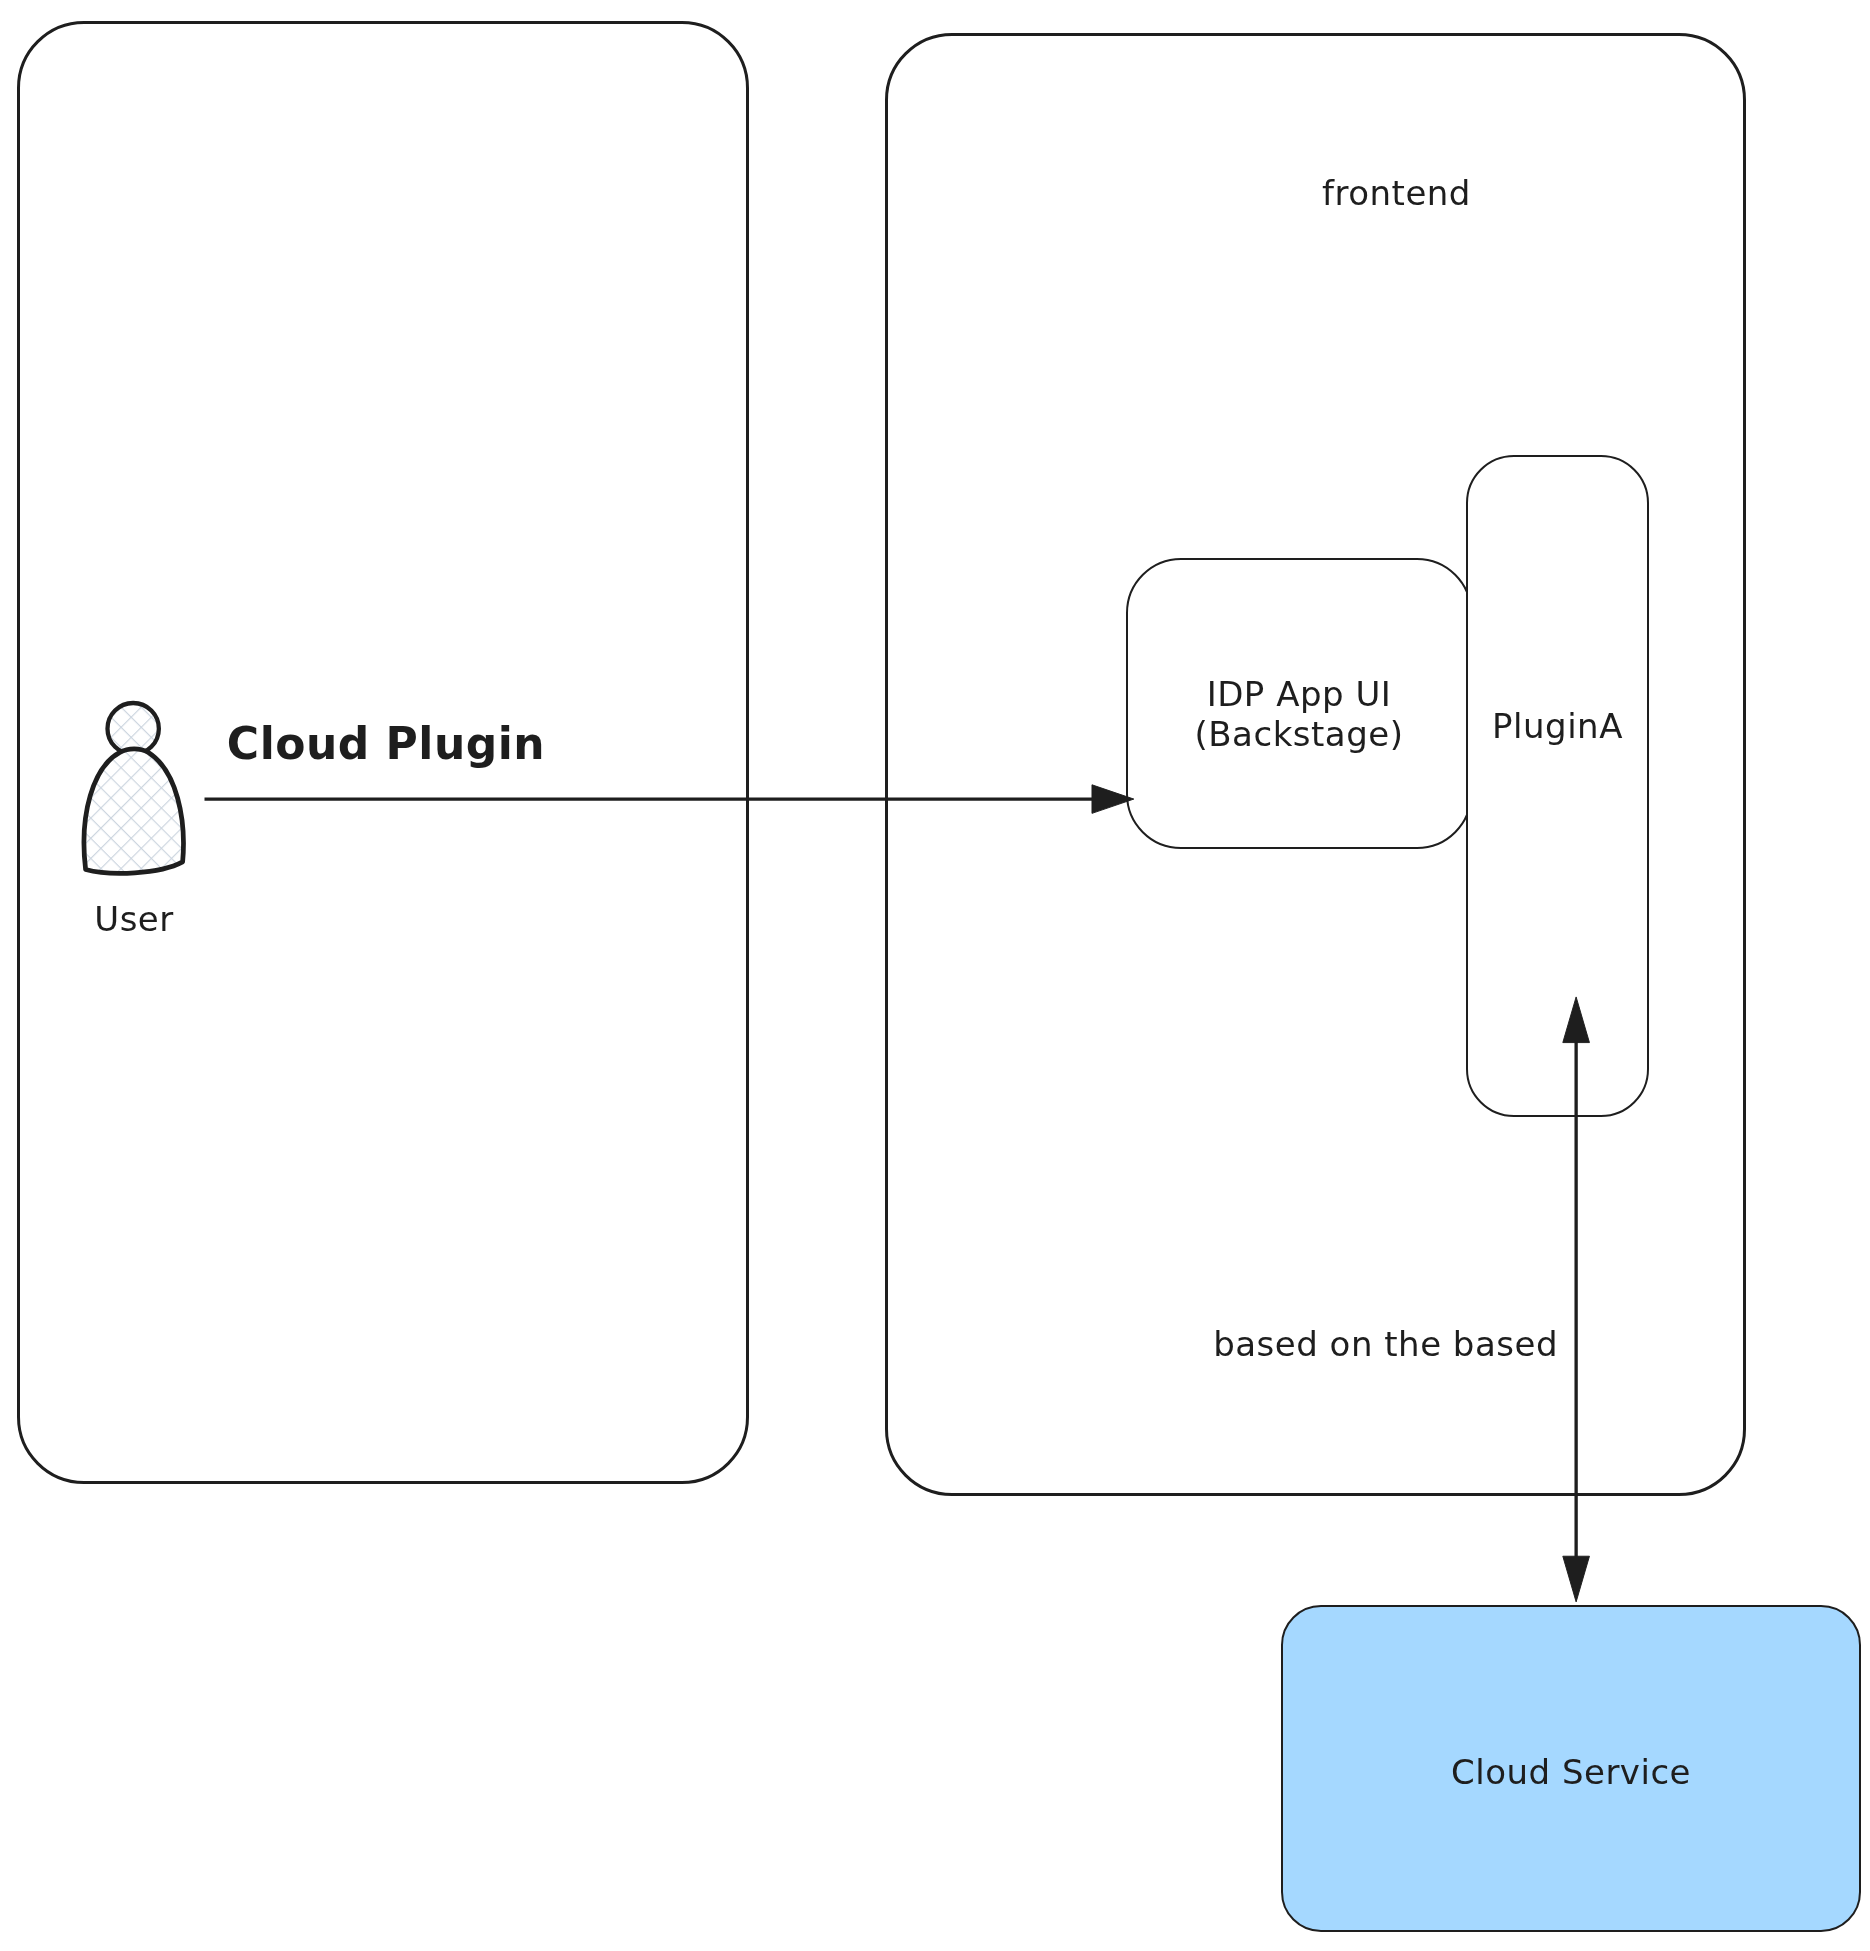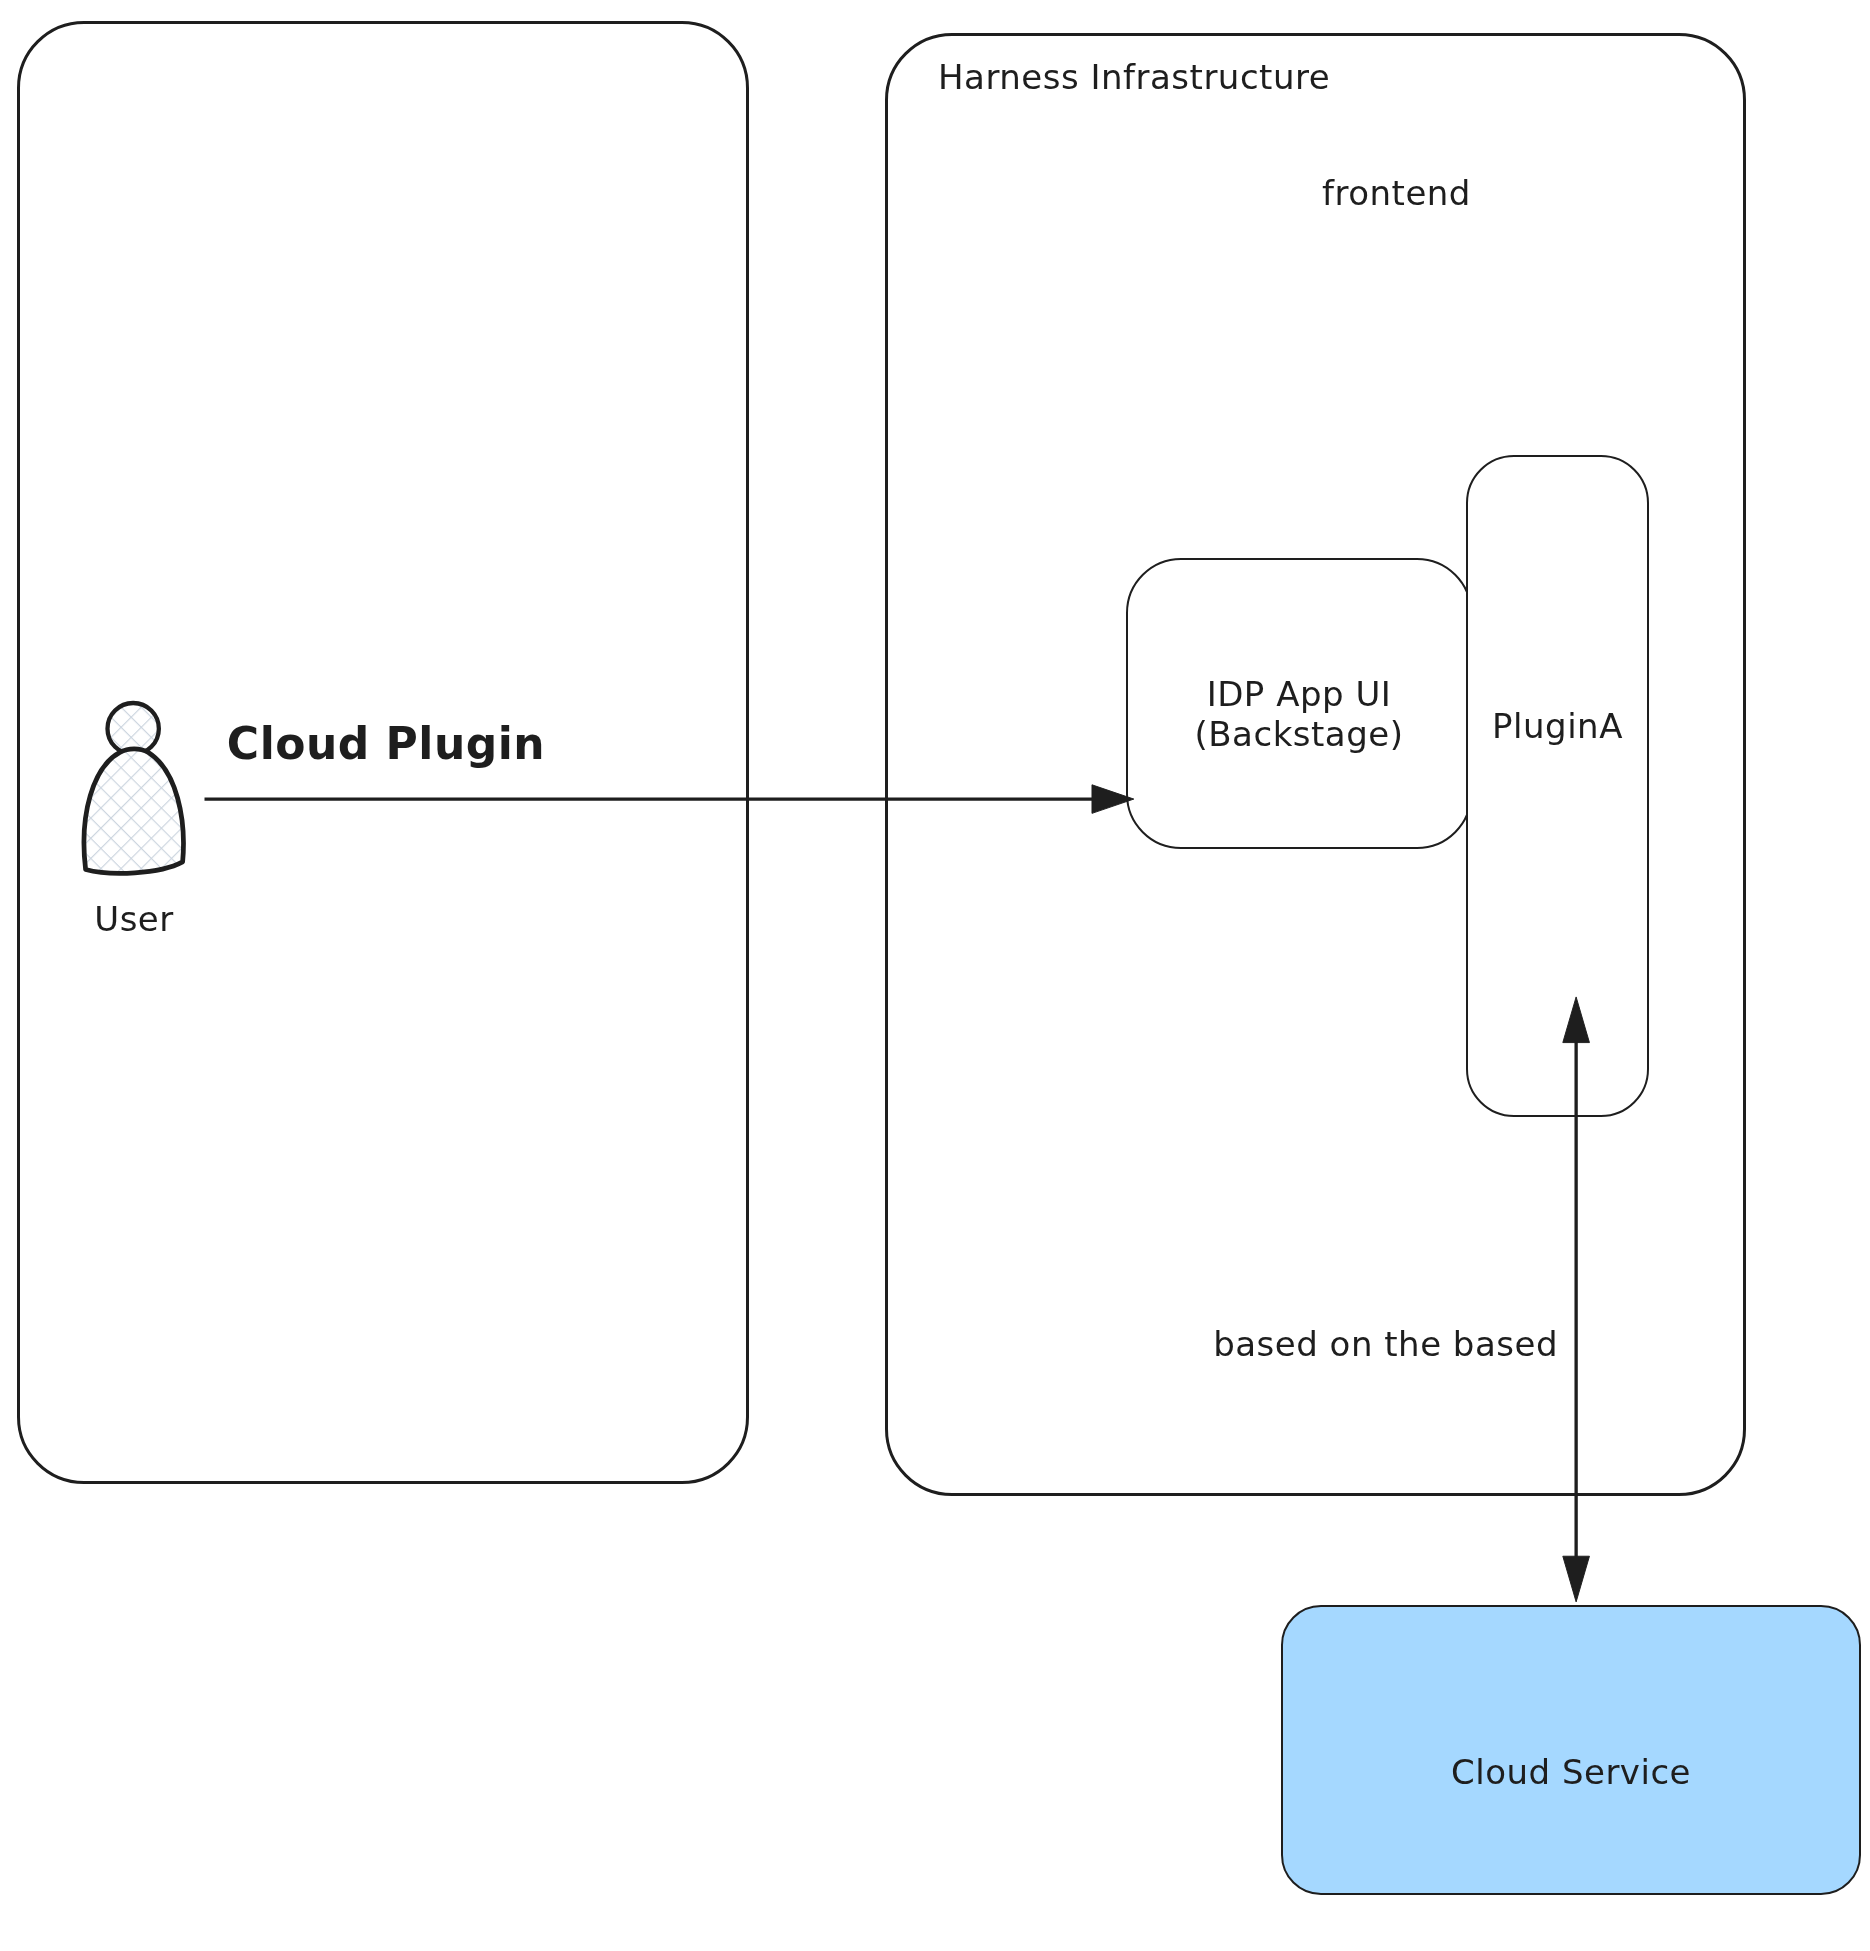--- a/index.html
+++ b/index.html
@@ -53,35 +53,34 @@
   }
 </style>
 </head>
 <body>
 
 <div class="canvas">
 
   <div class="box container-box" style="left:17px; top:21px; width:732px; height:1463px;"></div>
 
   <div class="box container-box" style="left:885px; top:33px; width:861px; height:1463px;"></div>
-  <div class="label" style="left:938px; top:57px;">Harness Infrastructure</div>
   <div class="label" style="left:1322px; top:173px;">frontend</div>
 
   <div class="box node-box" style="left:1126px; top:558px; width:346px; height:291px;">
     <div class="node-text" style="top:114px;">
       <div>IDP App UI</div>
       <div>(Backstage)</div>
     </div>
   </div>
 
   <div class="box node-box" style="left:1466px; top:455px; width:183px; height:662px; border-radius:48px;">
     <div class="node-text" style="top:249px;">PluginA</div>
   </div>
 
-  <div class="box node-box" style="left:1281px; top:1605px; width:580px; height:290px; border-radius:40px; background:#a5d8ff;">
+  <div class="box node-box" style="left:1281px; top:1605px; width:580px; height:327px; border-radius:40px; background:#a5d8ff;">
     <div class="node-text" style="top:145px;">Cloud Service</div>
   </div>
 
   <div class="label edge-label-big centered" style="left:386px; top:744px;">Cloud Plugin</div>
 
   <div class="label right-aligned" style="right:313px; top:1324px;">based on the based</div>
 
   <div class="label centered" style="left:134px; top:919px;">User</div>
 
   <svg class="overlay" viewBox="0 0 1967 2052" xmlns="http://www.w3.org/2000/svg">

